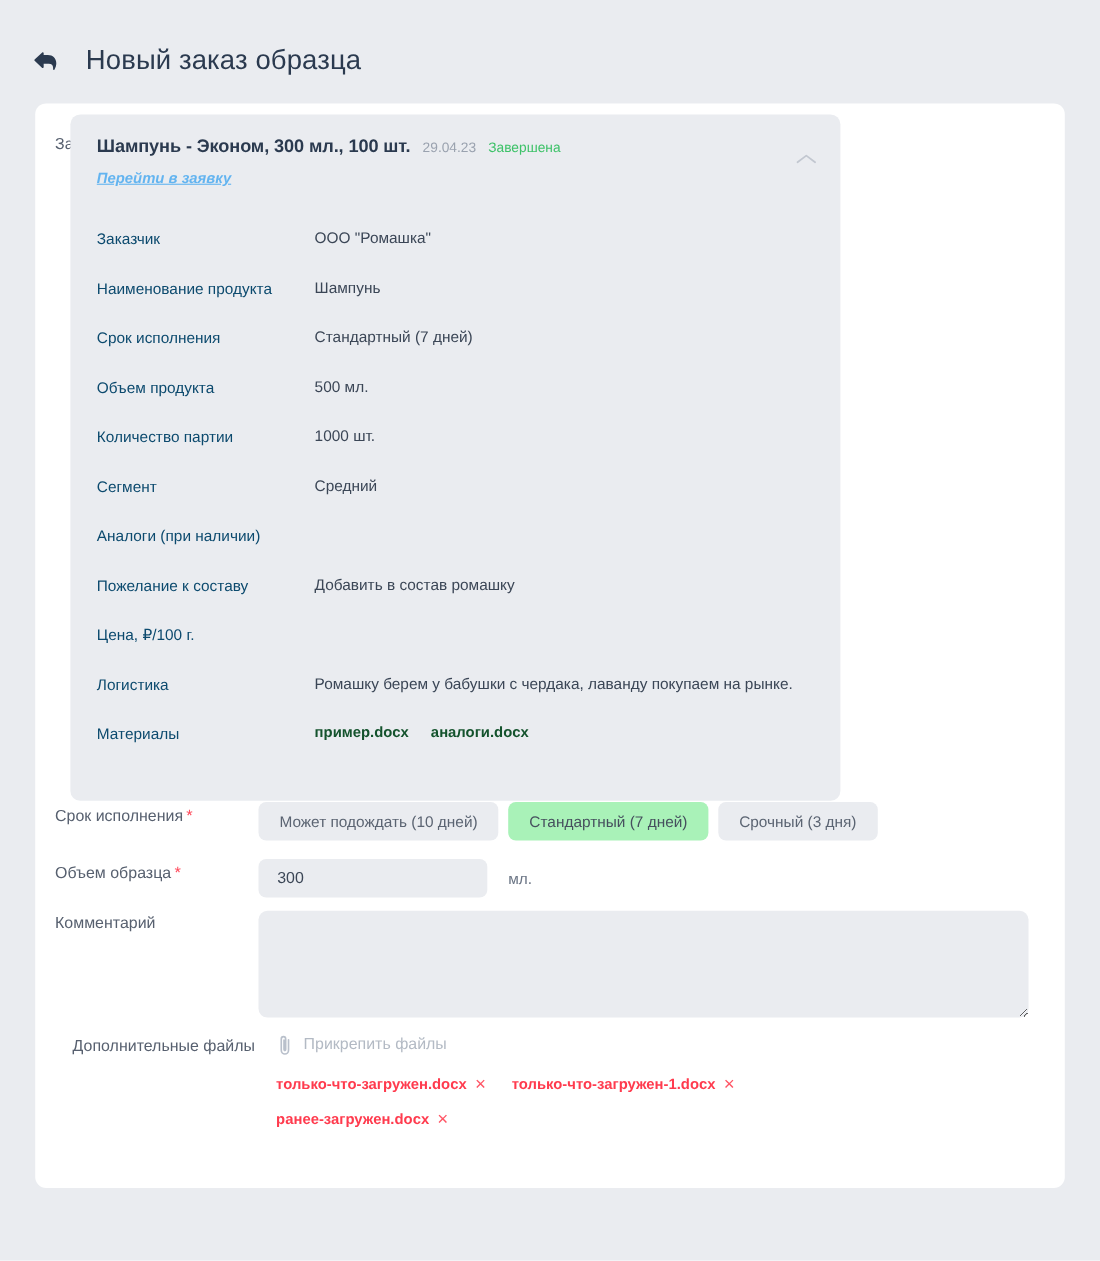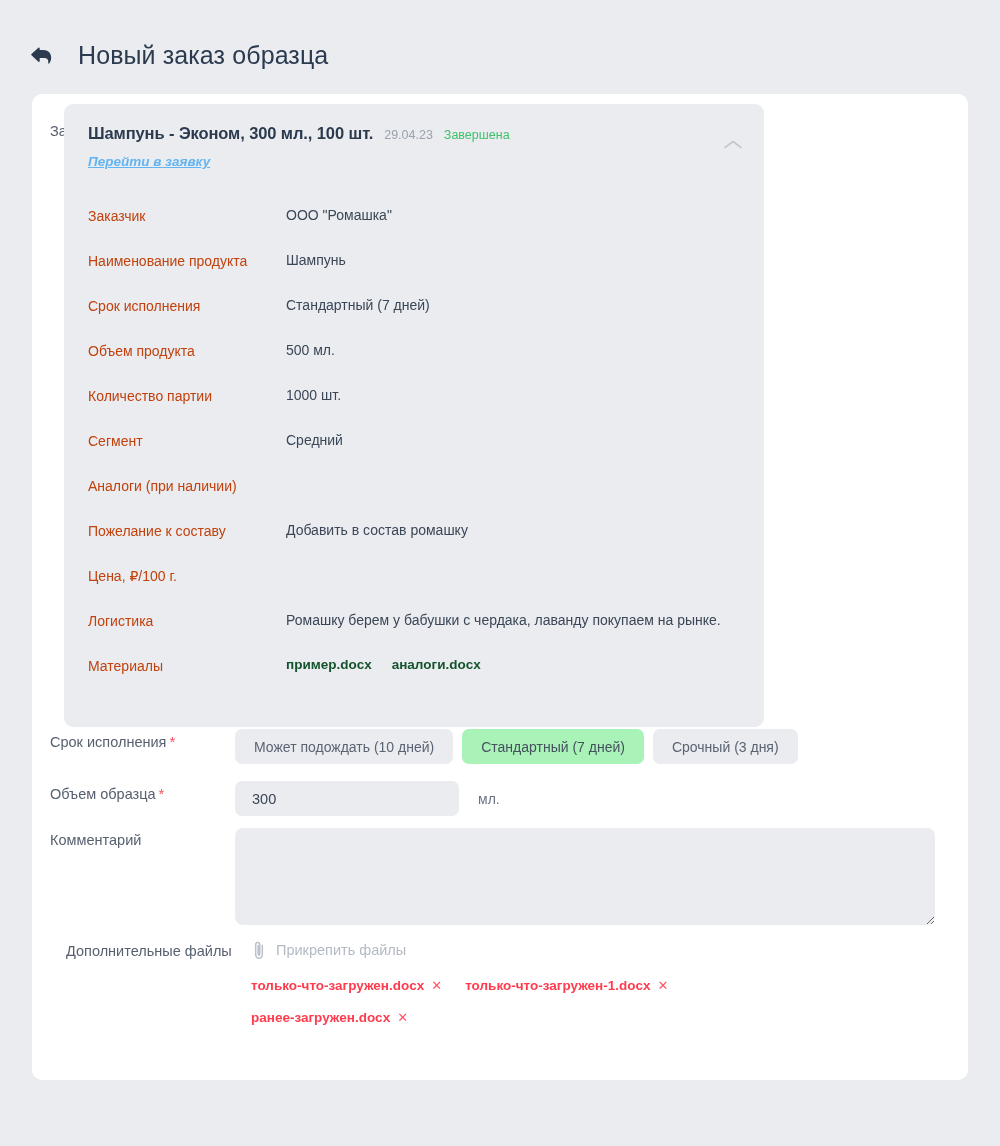--- a/index.html
+++ b/index.html
@@ -134,21 +134,21 @@
   }
   .detail-row {
     display: flex;
     align-items: flex-start;
     min-height: 45px;
   }
   .detail-key {
     width: 198px;
     flex: 0 0 198px;
     font-size: 14px;
-    color: #c2410c;
+    color: #0c4a6e;
     line-height: 1.35;
     padding-top: 1px;
   }
   .detail-val {
     flex: 1 1 auto;
     font-size: 14px;
     color: #3b4656;
     line-height: 1.35;
   }
   .detail-val.files {
@@ -185,21 +185,21 @@
     color: #46505e;
   }
 
   
   .vol-wrap {
     display: flex;
     align-items: center;
     gap: 19px;
   }
   .vol-input {
-    width: 224px;
+    width: 208px;
     height: 35px;
     background: #eaecf0;
     border: none;
     border-radius: 7px;
     padding: 0 17px;
     font-size: 14.5px;
     color: #3b4656;
     font-family: inherit;
     outline: none;
   }

